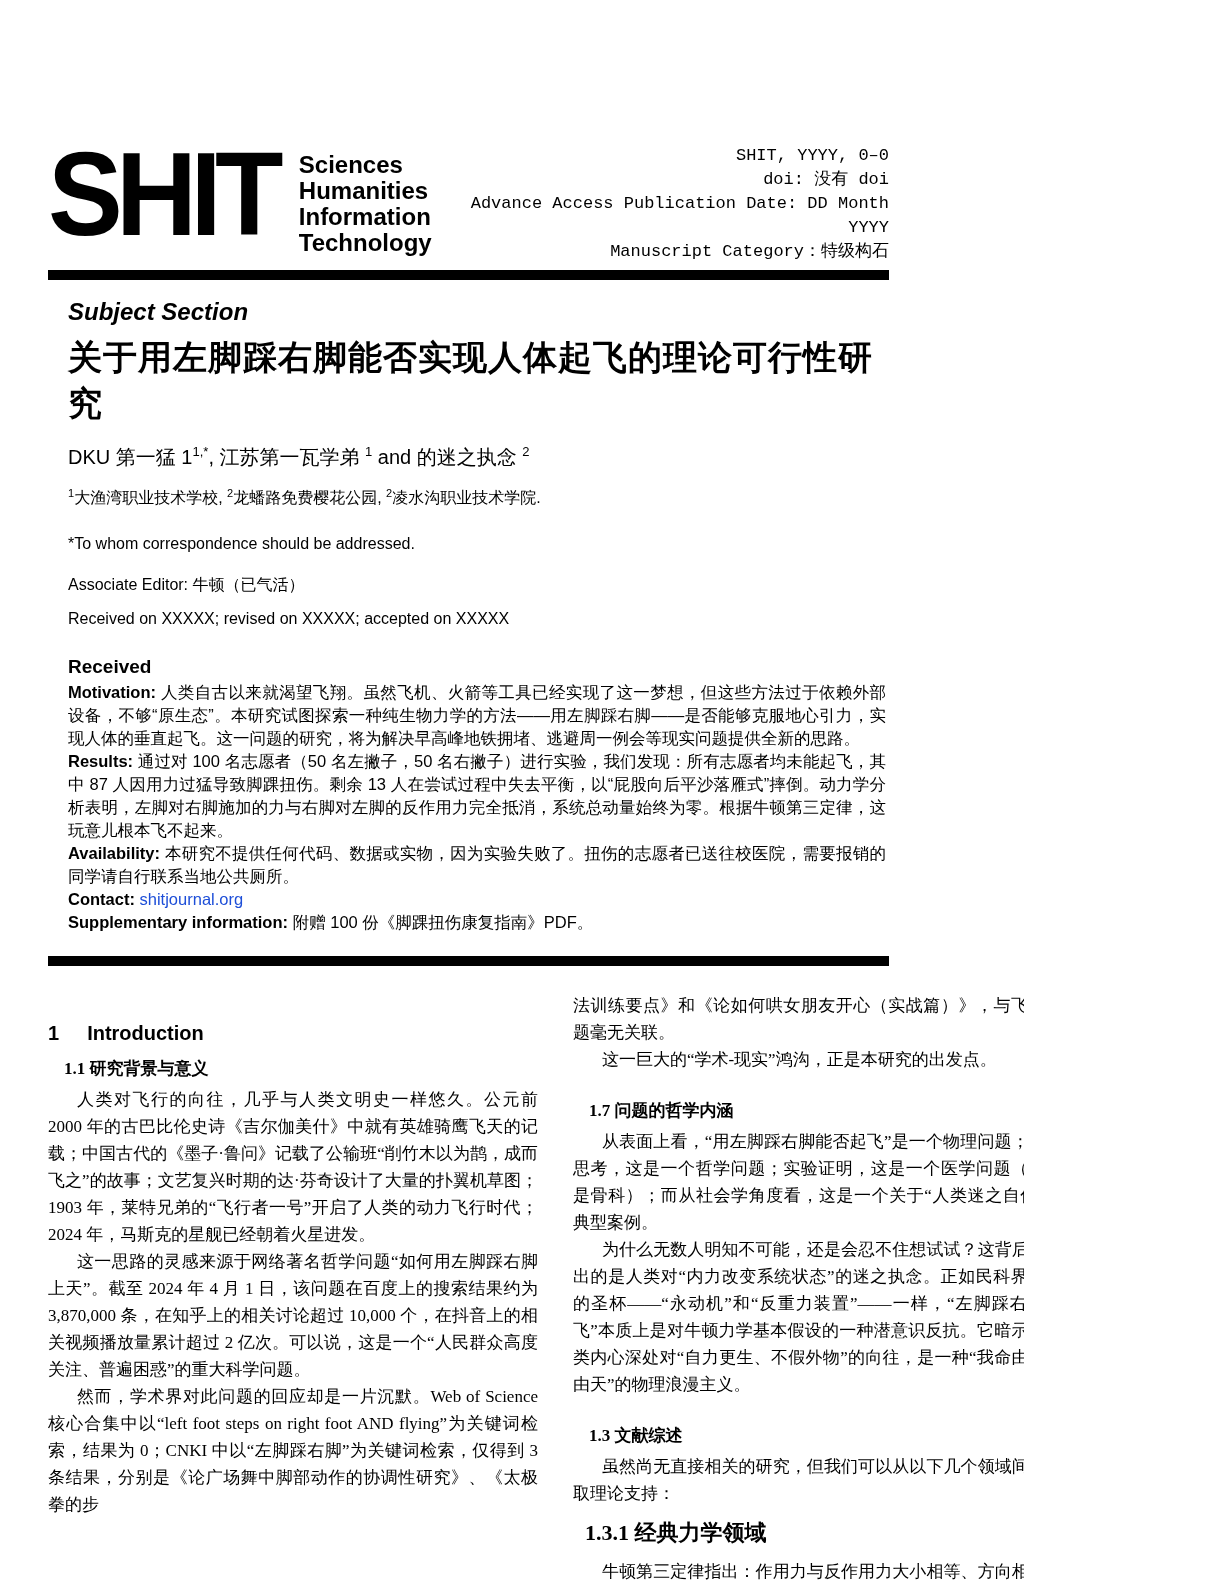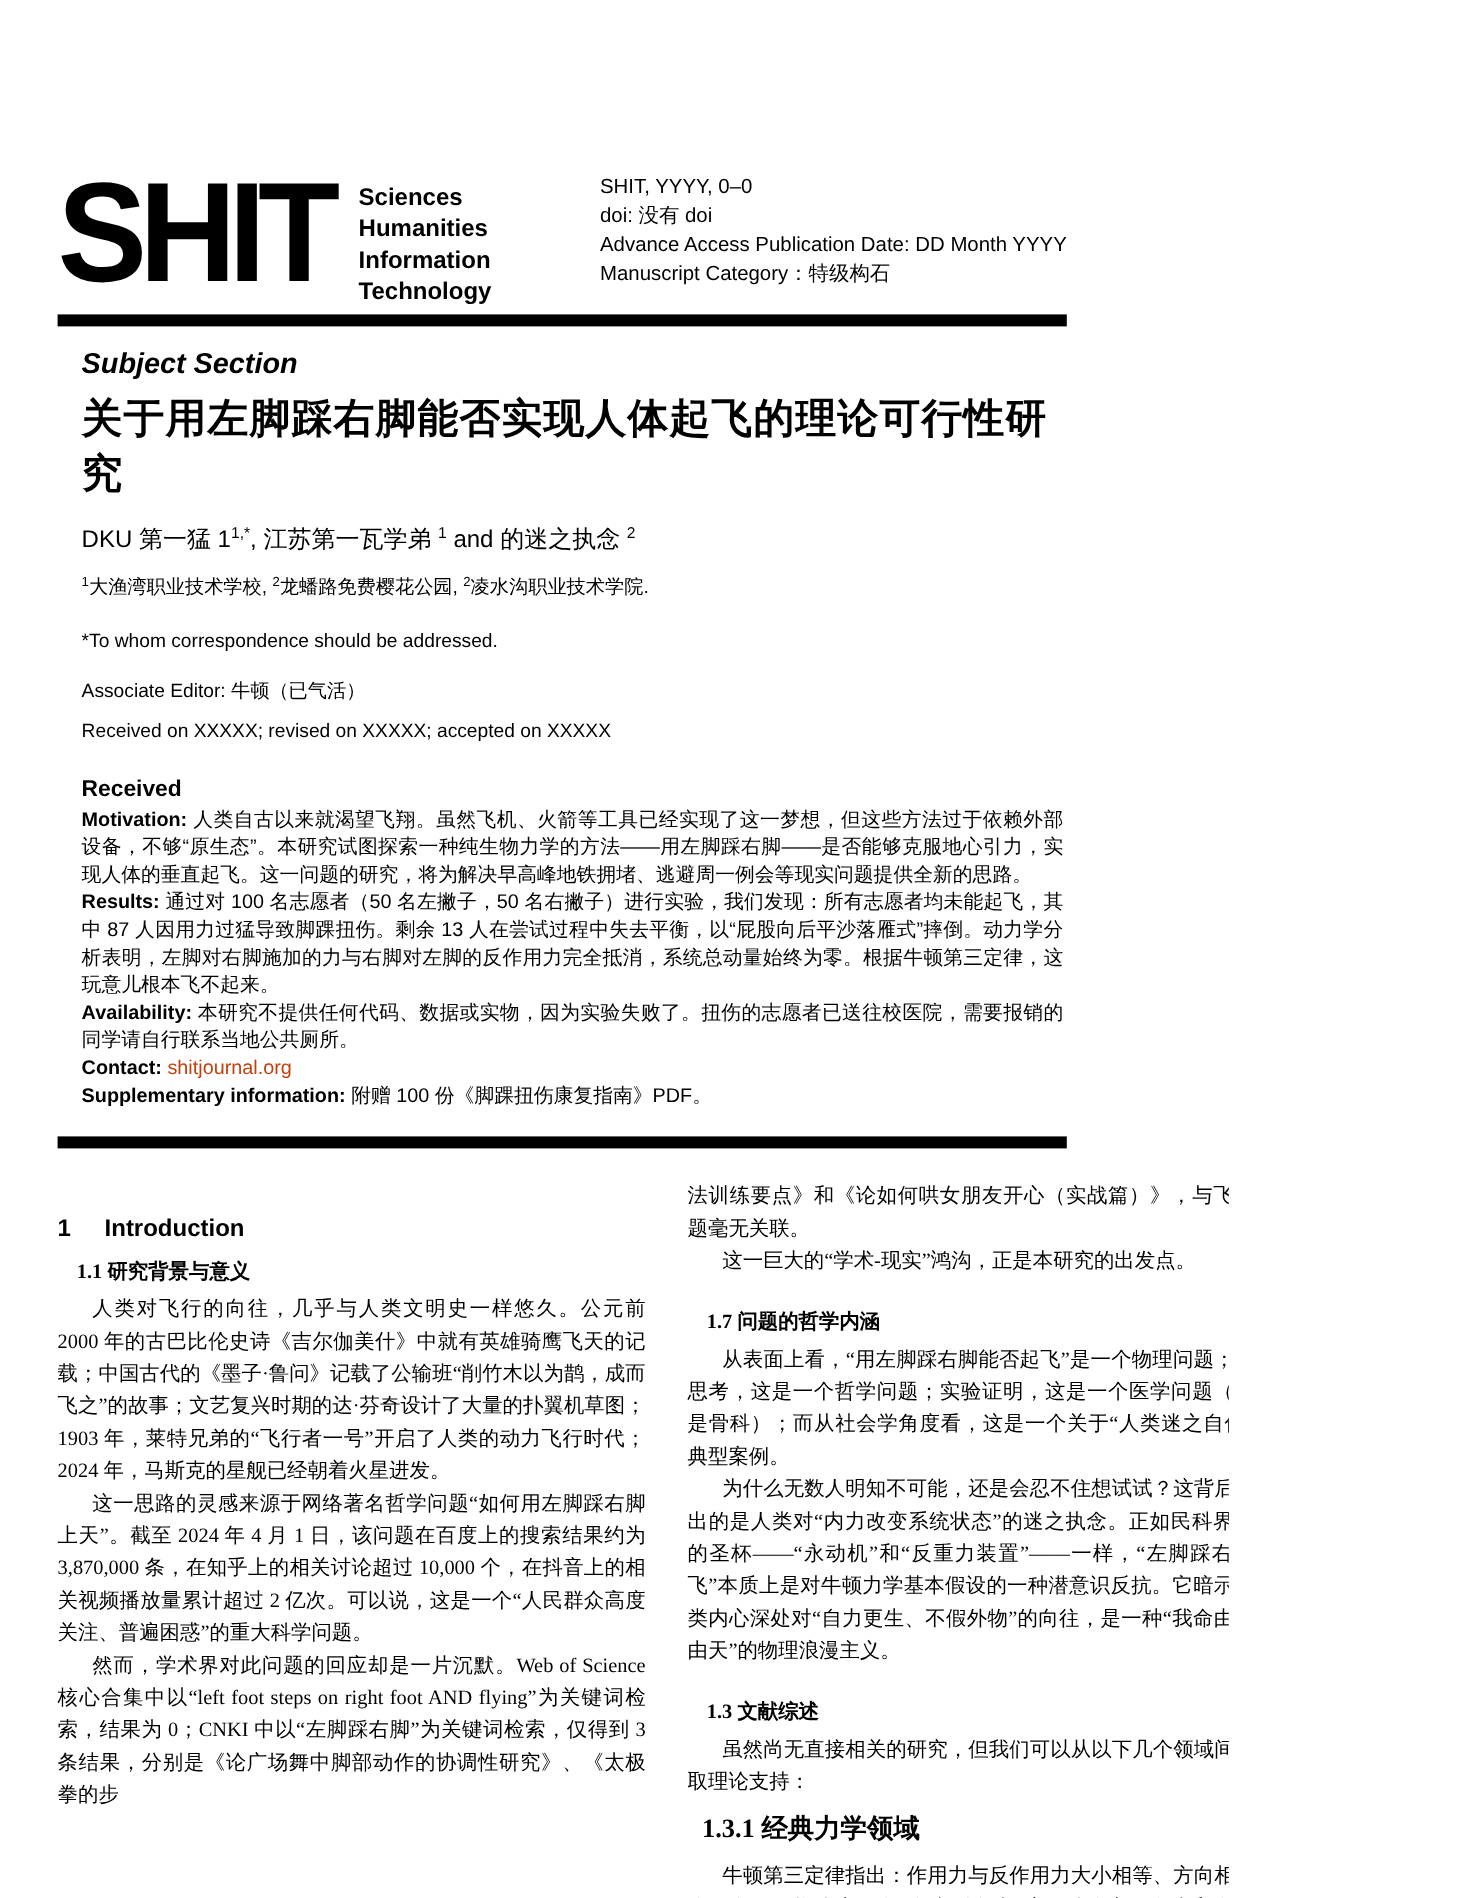--- a/index.html
+++ b/index.html
@@ -13,43 +13,43 @@
   }
   
   .masthead { width: 841px; }
   .logo-row { display: flex; align-items: flex-start; }
   .logo {
     font-family: "Liberation Sans", sans-serif;
     font-weight: 900; font-size: 118px; line-height: 0.92;
     letter-spacing: -7px; transform: scaleX(0.95); transform-origin: left top;
   }
   .logo-words { margin-left: 10px; padding-top: 12px; }
-  .logo-words div { font-weight: bold; font-size: 20px; line-height: 26px; }
-  .meta { margin-left: auto; text-align: left; padding-top: 4px;
-    font-family: Liberation Sans, sans-serif; font-size: 17px; line-height: 24px; }
+  .logo-words div { font-weight: bold; font-size: 24px; line-height: 26px; }
+  .meta { margin-left: auto; text-align: right; padding-top: 4px;
+    font-family: Liberation Mono, monospace; font-size: 17px; line-height: 24px; }
   .rule { height: 10px; background: #000; width: 841px; }
   .rule.top { margin-top: 6px; }
   .rule.mid { margin-top: 22px; }
   
   .front { width: 841px; padding-left: 20px; }
   .subject { font-style: italic; font-size: 24px; margin-top: 18px; font-weight: bold; }
   .title { font-weight: bold; font-size: 34px; line-height: 46px; margin-top: 8px; width: 820px; letter-spacing: 1px; }
   .authors { font-size: 20px; margin-top: 18px; }
   .authors sup { font-size: 13px; }
   .affils { font-size: 16px; margin-top: 16px; }
   .affils sup { font-size: 11px; }
   .corr { font-size: 16px; margin-top: 26px; }
   .editor { font-size: 16px; margin-top: 22px; }
   .received { font-size: 16px; margin-top: 14px; }
   
   .abstract { margin-top: 28px; width: 818px; }
   .abstract h2 { font-size: 19px; margin-bottom: 3px; }
   .abstract p { font-size: 16.5px; line-height: 23px; text-align: justify; }
   .abstract b { font-weight: bold; }
-  .contact-url { text-decoration: none; color: #c2410c; }
+  .contact-url { text-decoration: none; color: #1d4ed8; }
   
   .columns { display: flex; gap: 35px; margin-top: 26px; width: 1015px;
     font-family: "Liberation Serif", serif; font-size: 17px; line-height: 27px; }
   .col { width: 490px; text-align: justify; }
   .col p { text-indent: 1.7em; }
   .col p.noindent { text-indent: 0; }
   .col h1 { font-family: "Liberation Sans", sans-serif; font-size: 20px;
     font-weight: bold; margin: 28px 0 8px 0; }
   .col h1 .h1-label { margin-left: 28px; }
   .col h2 { font-size: 17px; font-weight: bold; margin: 24px 0 4px 16px; }

